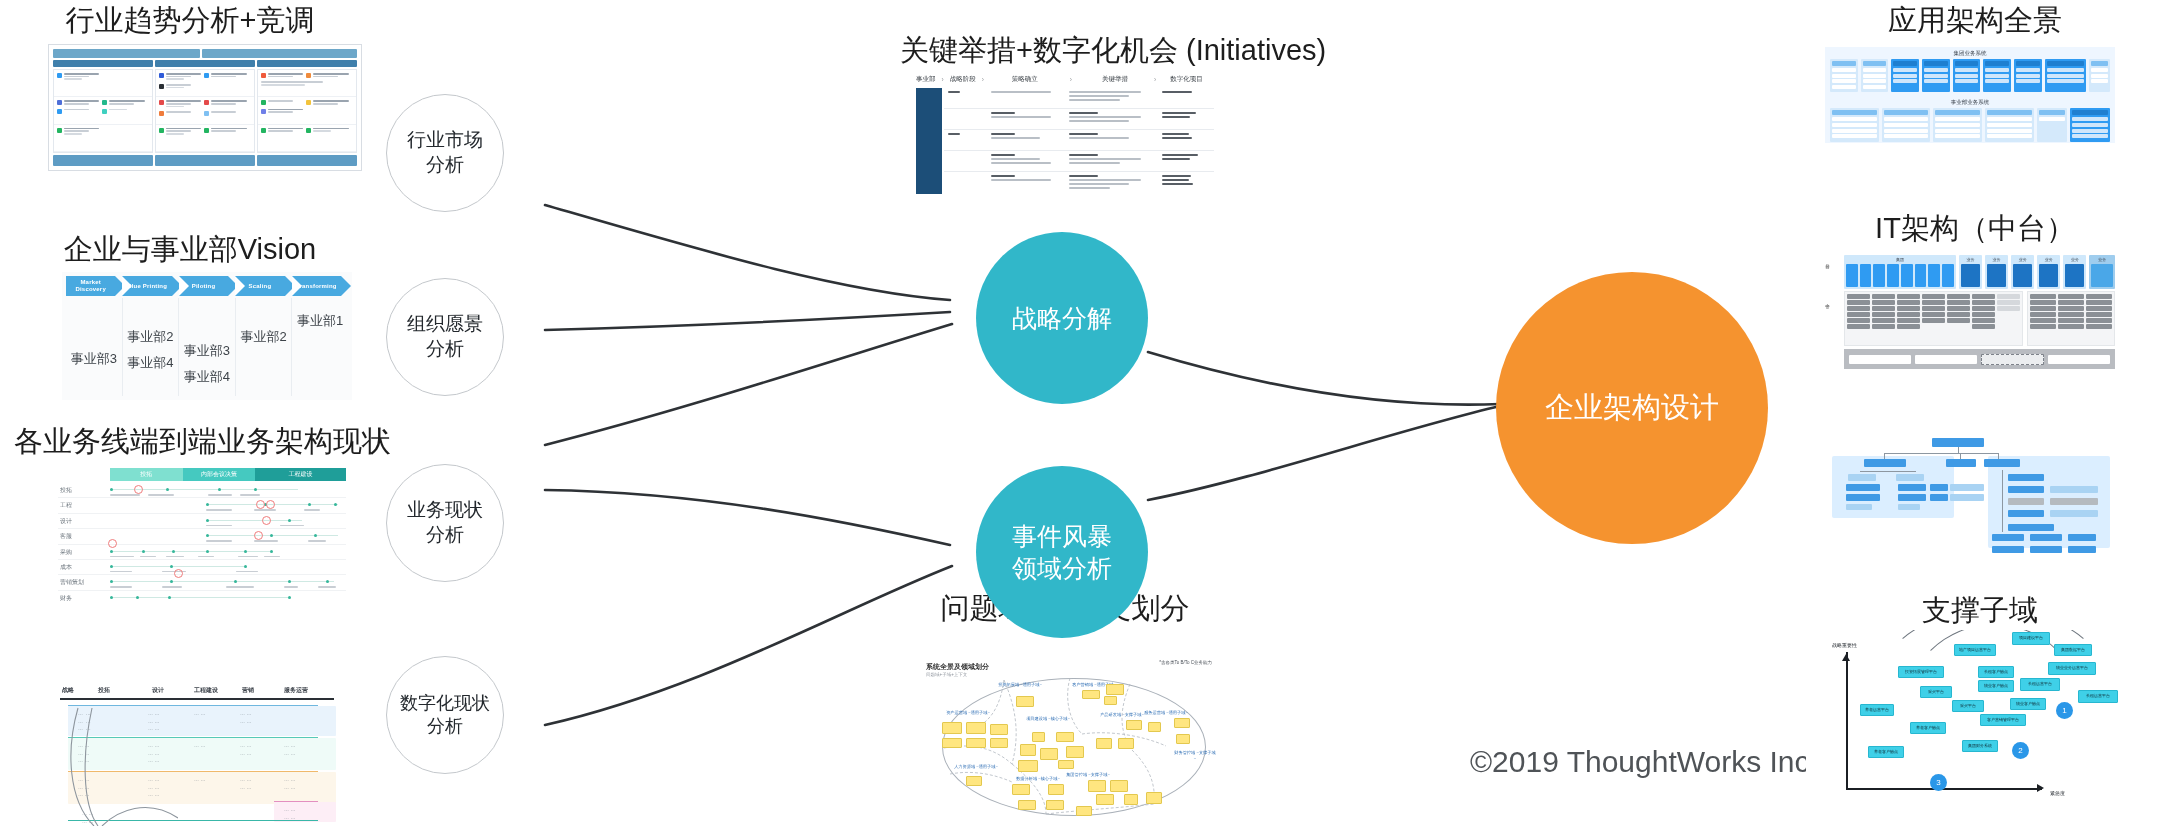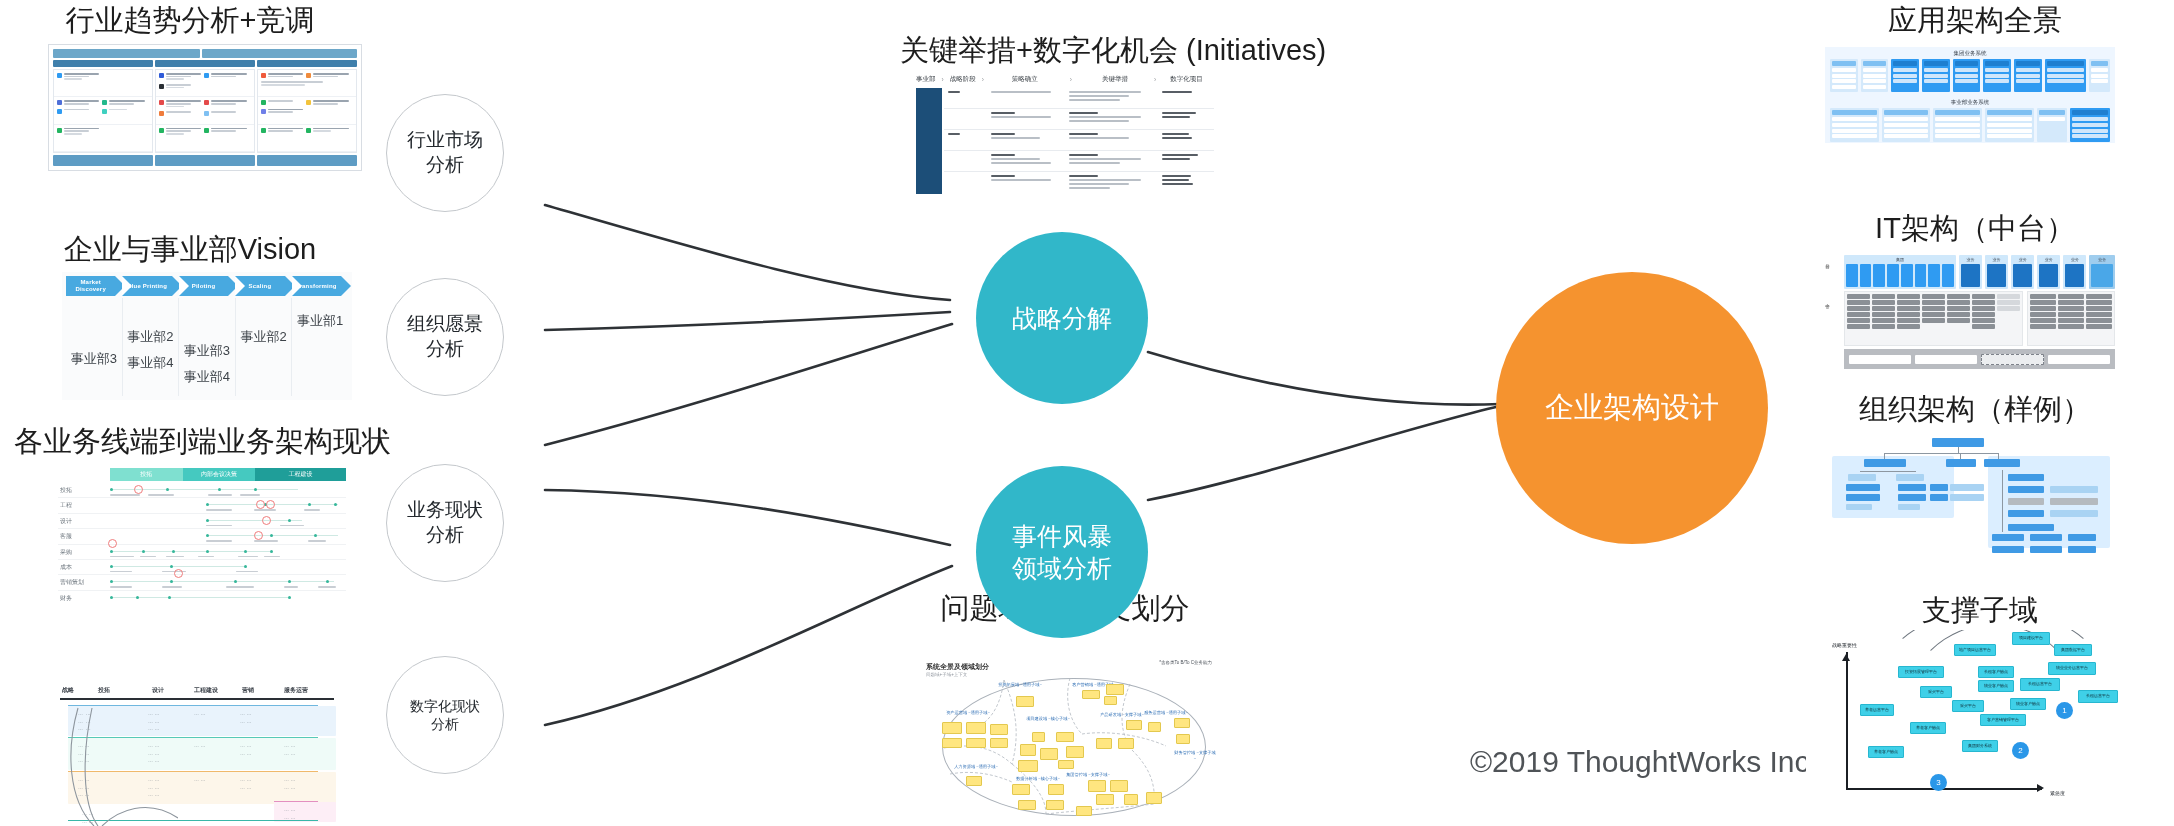--- a/index.html
+++ b/index.html
@@ -580,21 +580,21 @@
          <span>分析</span></div>
   </div>
   <div class="circle c-grey" style="left:386px;top:278px;width:116px;height:116px;">
     <div><span>组织愿景</span><br>
          <span>分析</span></div>
   </div>
   <div class="circle c-grey" style="left:386px;top:464px;width:116px;height:116px;">
     <div><span>业务现状</span><br>
          <span>分析</span></div>
   </div>
-  <div class="circle c-grey" style="left:386px;top:656px;width:116px;height:116px;font-size:14px;">
+  <div class="circle c-grey" style="left:386px;top:656px;width:116px;height:116px;font-size:18px;">
     <div><span>数字化现状</span><br>
          <span>分析</span></div>
   </div>
 
   <div class="panel-title" style="left:900px;top:34px;width:420px;">关键举措+数字化机会 (Initiatives)</div>
 
   <div class="thumb" style="left:910px;top:70px;width:310px;height:130px;background:#ffffff;">
     <div class="init-hdr">
       <span>事业部</span>
       <span style="opacity:.55">›</span>
@@ -1035,21 +1035,20 @@
       </div>
     </div>
     <div class="ita-bot">
       <span></span>
       <span></span>
       <span style="border:1px dashed #7d828a;background:#eceef0"></span>
       <span></span>
     </div>
   </div>
 
-  <div class="panel-title" style="left:1850px;top:393px;width:250px;">组织架构（样例）</div>
 
   <div class="thumb" style="left:1820px;top:430px;width:300px;height:150px;background:#ffffff;">
     <div class="oc-panel" style="left:12px;top:26px;width:122px;height:62px;"></div>
     <div class="oc-panel" style="left:168px;top:26px;width:122px;height:92px;"></div>
 
     <div class="oc-node" style="left:112px;top:8px;width:52px;height:9px;"></div>
     <div class="oc-link" style="left:138px;top:17px;width:1px;height:6px;"></div>
     <div class="oc-link" style="left:64px;top:23px;width:114px;height:1px;"></div>
     <div class="oc-link" style="left:64px;top:23px;width:1px;height:6px;"></div>
     <div class="oc-link" style="left:140px;top:23px;width:1px;height:6px;"></div>

